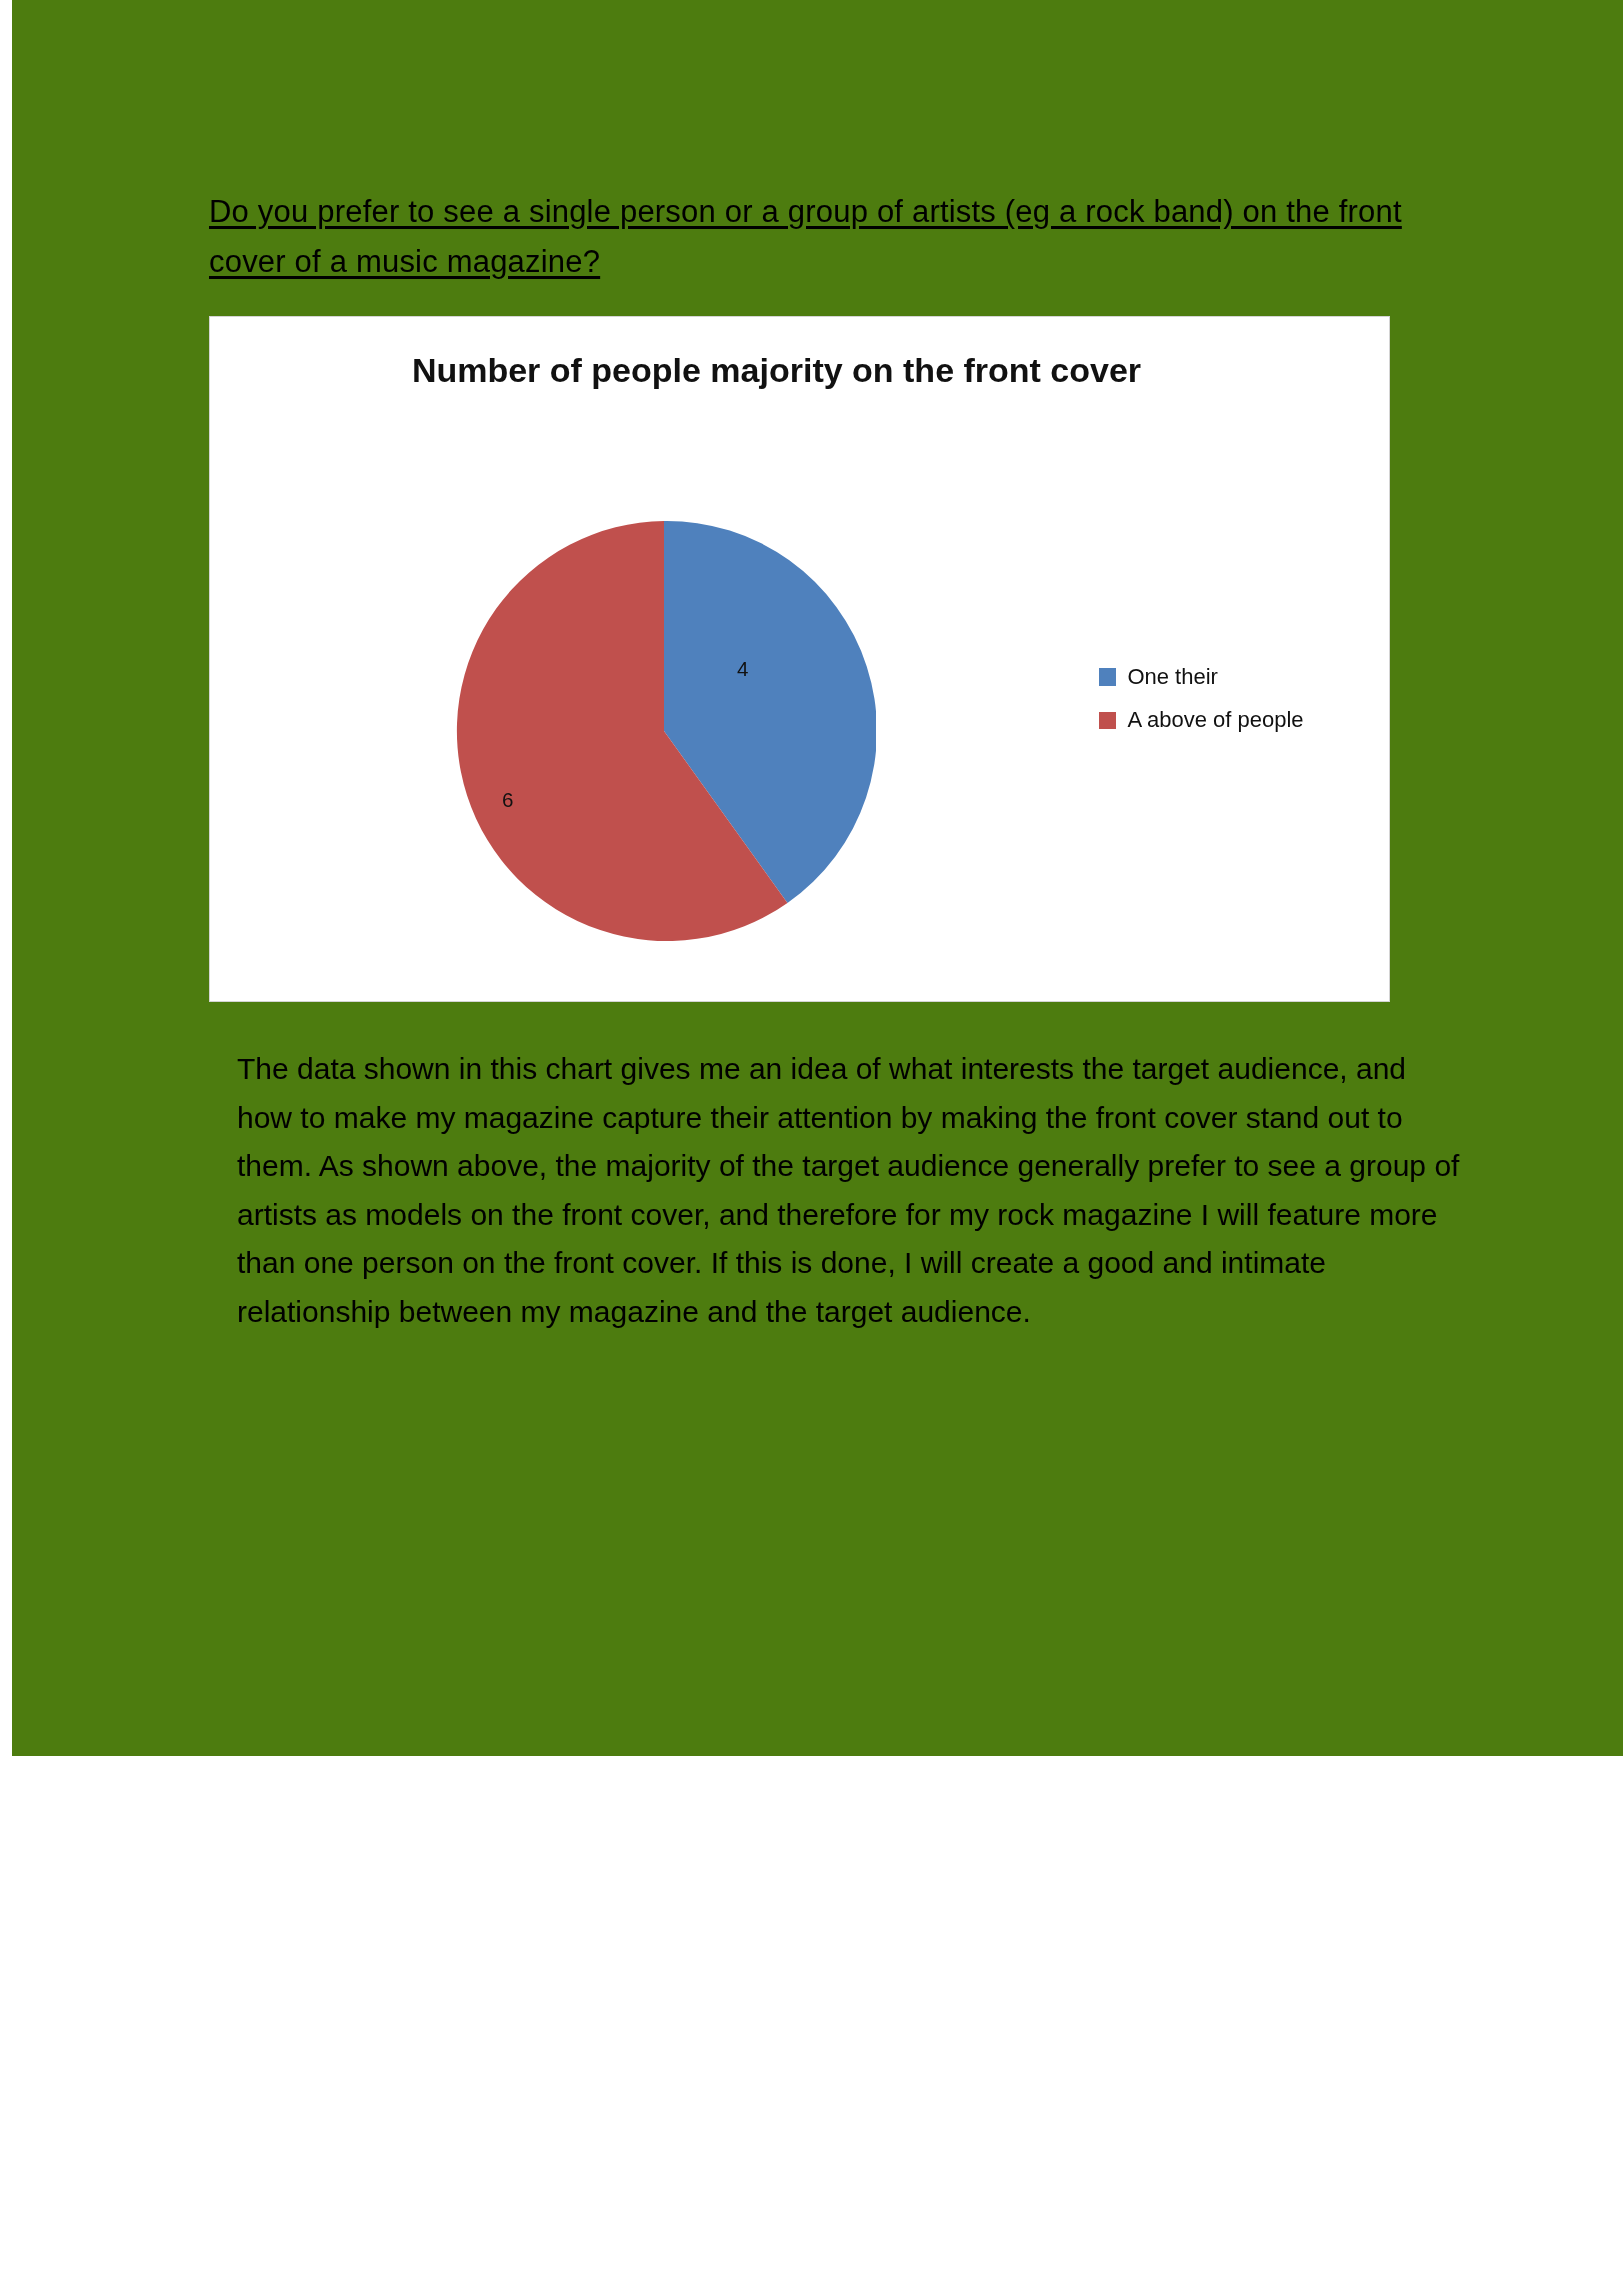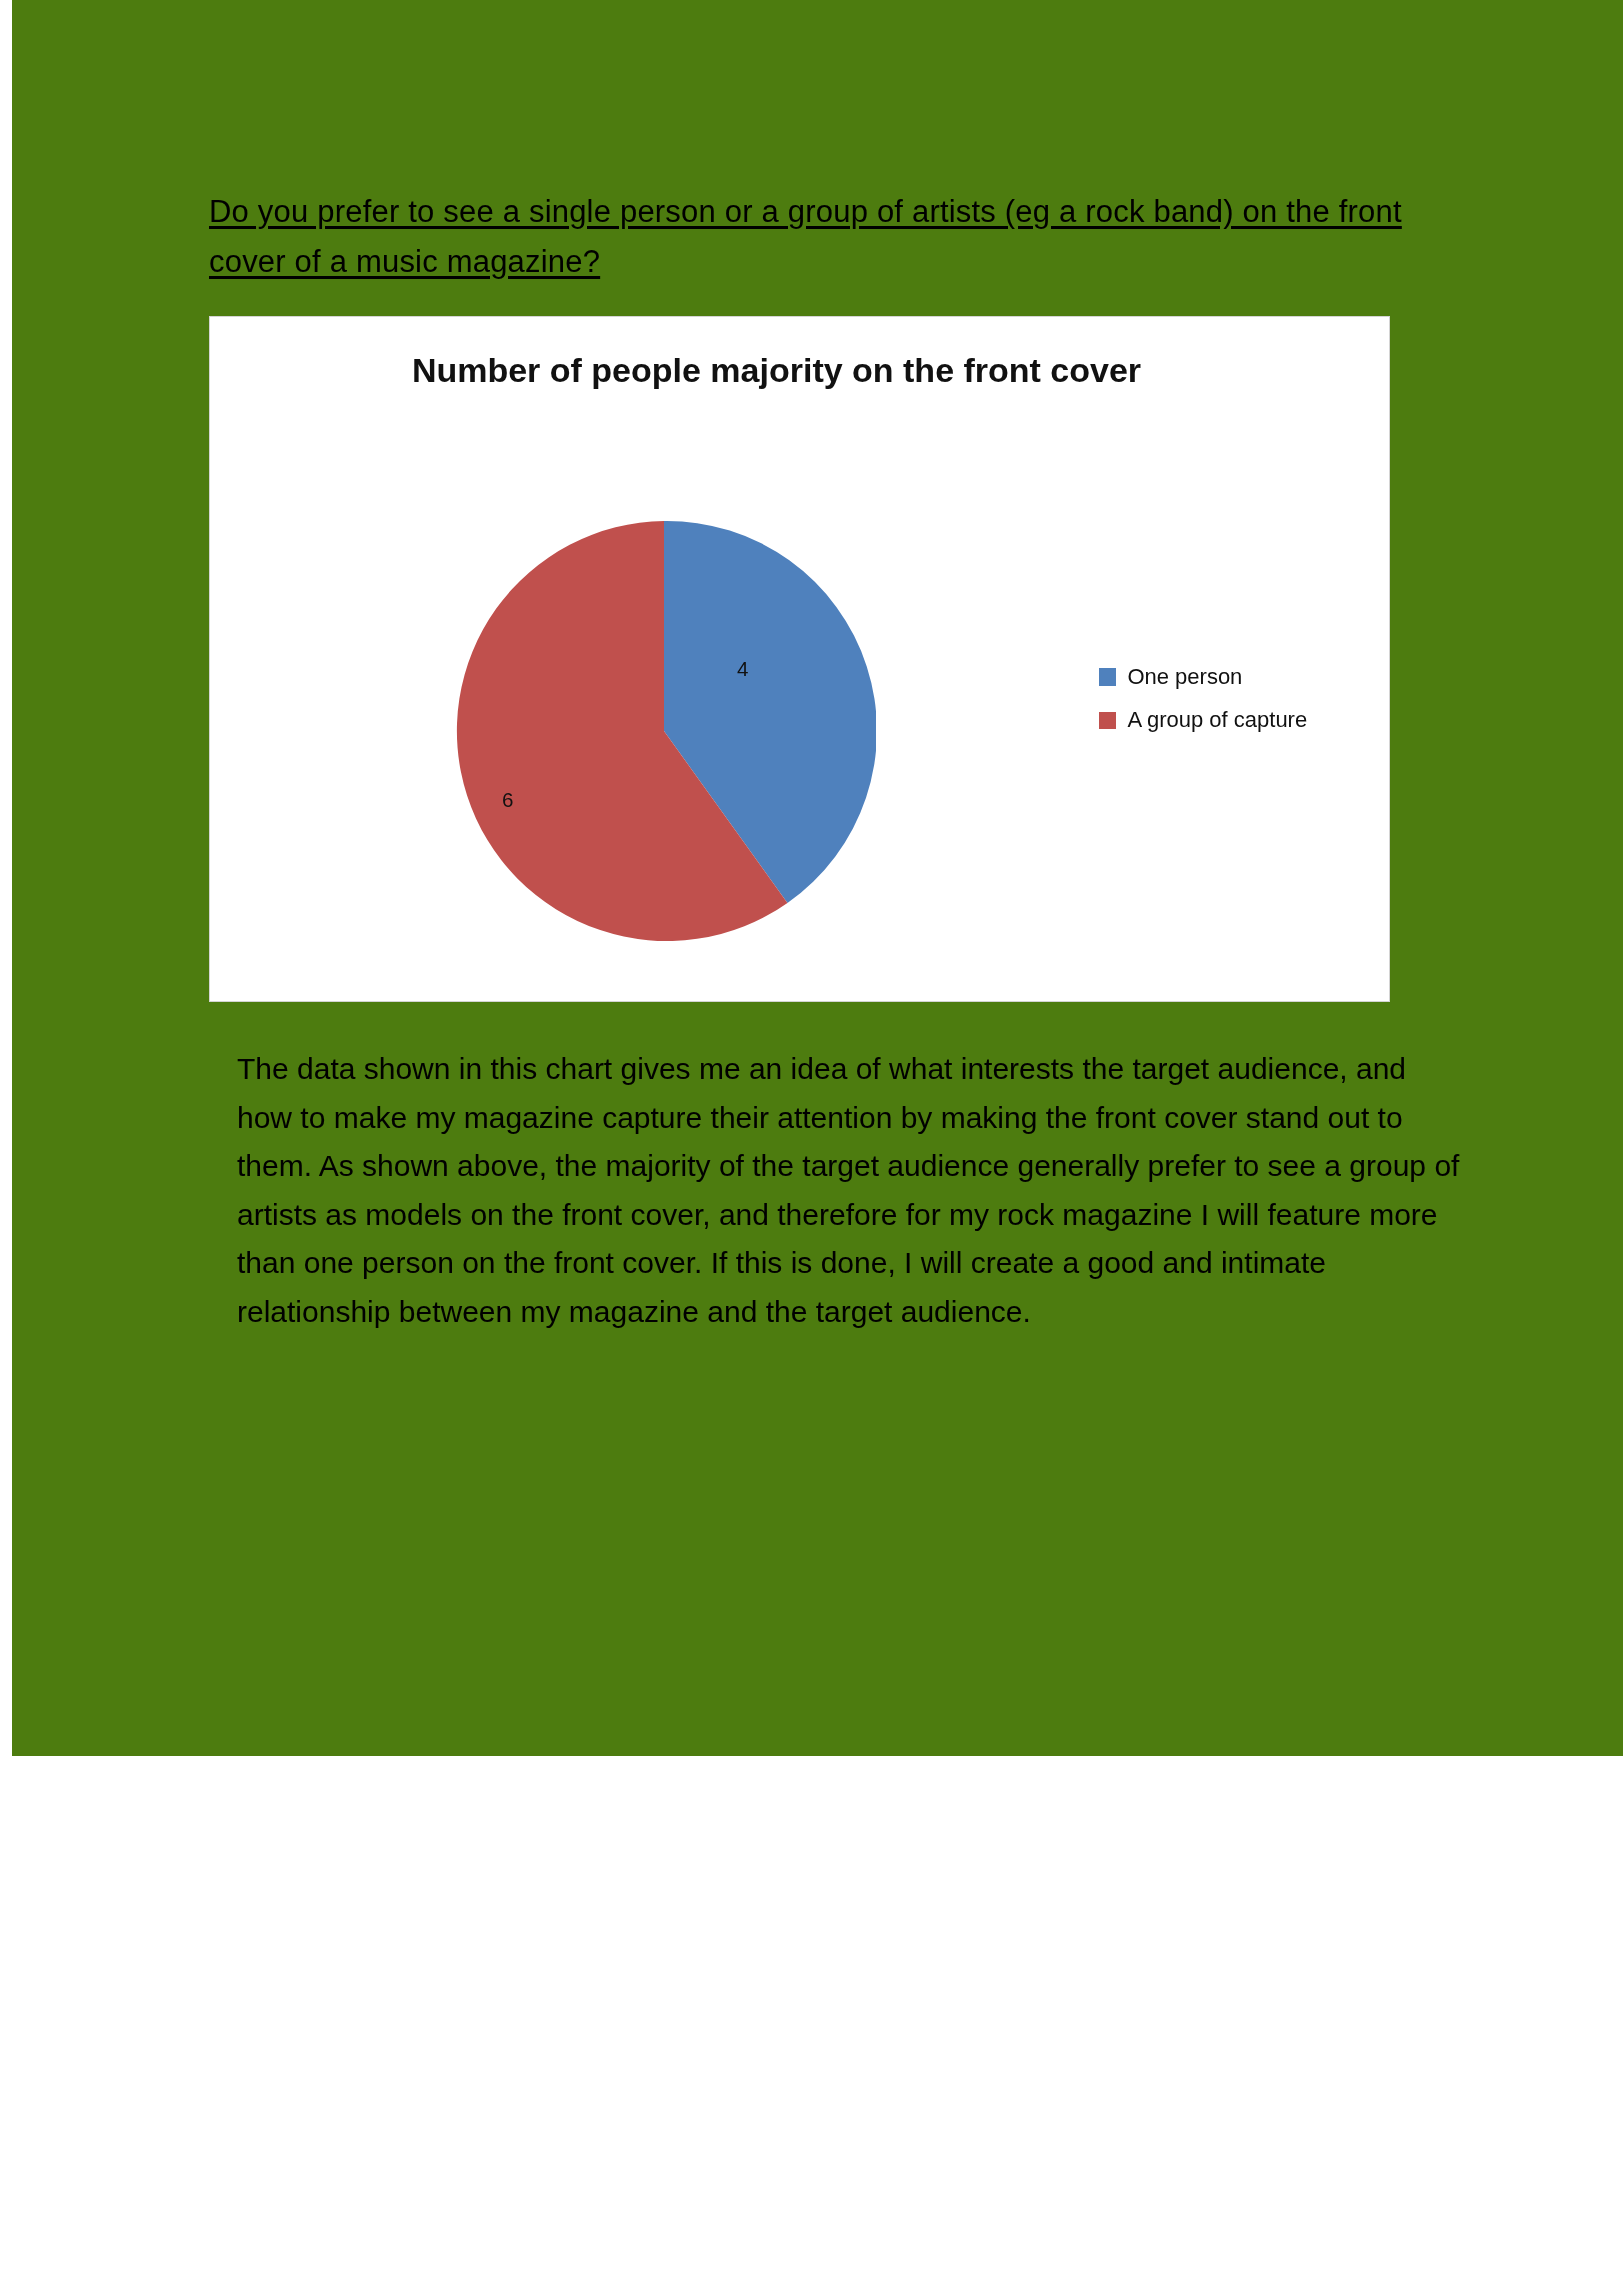--- a/index.html
+++ b/index.html
@@ -141,25 +141,25 @@
             <path d="M267.5 267.5 L423.28 484.47 A265 265 0 1 1 267.5 2.5 Z" fill="#c0504d"></path>
           </svg>
           <div class="slice-label label-a">4</div>
           <div class="slice-label label-b">6</div>
         </div>
       </div>
 
       <div class="legend">
         <div class="legend-row">
           <span class="legend-swatch" style="background:#4f81bd"></span>
-          <span class="legend-text">One person</span>
+          <span class="legend-text">One their</span>
         </div>
         <div class="legend-row">
           <span class="legend-swatch" style="background:#c0504d"></span>
-          <span class="legend-text">A group of capture</span>
+          <span class="legend-text">A above of people</span>
         </div>
       </div>
 
     </div>
 
     <div class="body-text">The data shown in this chart gives me an idea of what interests the target audience, and how to make my magazine capture their attention by making the front cover stand out to them. As shown above, the majority of the target audience generally prefer to see a group of artists as models on the front cover, and therefore for my rock magazine I will feature more than one person on the front cover. If this is done, I will create a good and intimate relationship between my magazine and the target audience.</div>
 
   </div>
 </div>
 

